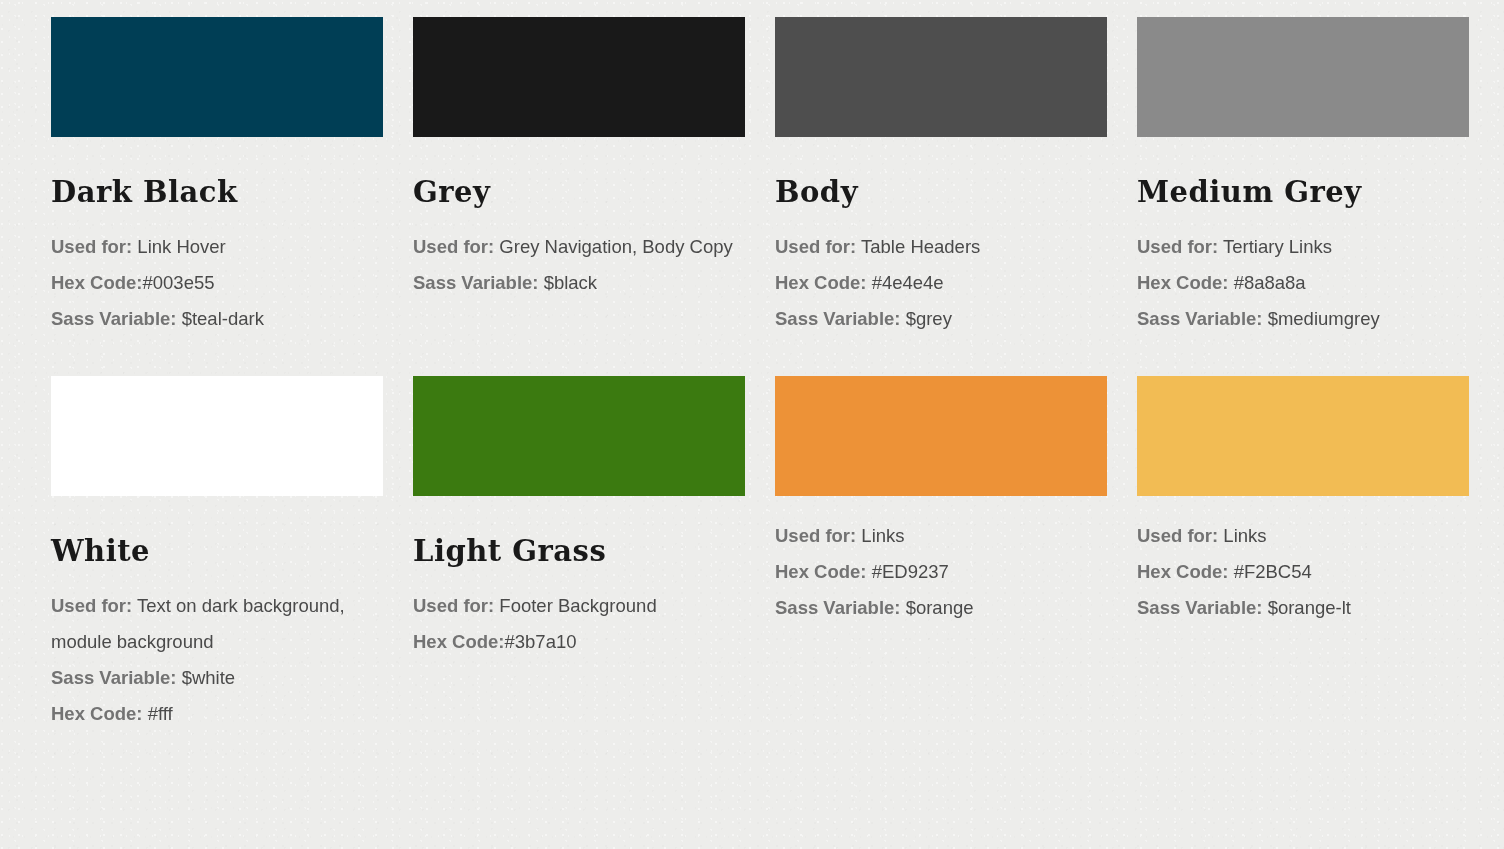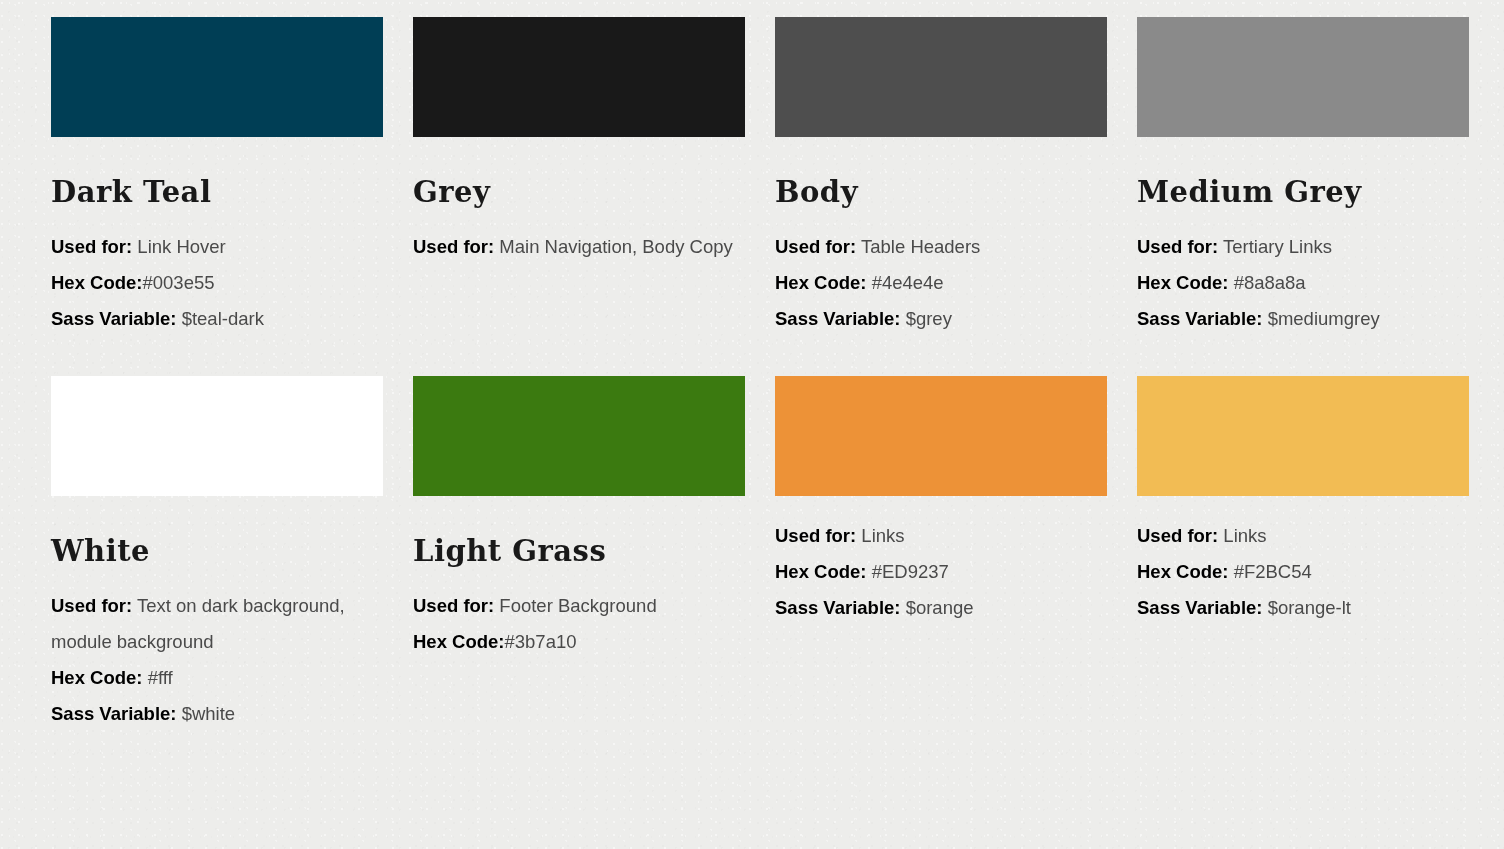--- a/index.html
+++ b/index.html
@@ -71,54 +71,55 @@
     color: #4a4a4a;
     font-weight: 400;
   }
 
   .meta-row {
     display: block;
   }
 
   .meta-label {
     font-weight: bold;
-    color: #000000;
+    color: #737373;
   }
 
   .meta-value {
     font-weight: 400;
     color: #4a4a4a;
     margin-top: 8px;
   }
 
   
   .row-2 .swatch-chip { margin-top: 39px; }
 </style>
 </head>
 <body style="background-color: rgb(237, 237, 235);">
 
 <div id="noise-overlay"></div>
 
 <main id="palette-grid">
 
   <section class="swatch-card row-1">
     <div class="swatch-chip" style="background-color: rgb(0, 62, 85);"></div>
-    <h2 class="swatch-name">Dark Teal</h2>
+    <h2 class="swatch-name">Dark Black</h2>
     <div class="swatch-meta">
       <span class="meta-row"><span class="meta-label">Used for:</span> <span class="meta-value">Link Hover</span></span>
       <span class="meta-row"><span class="meta-label">Hex Code:</span><span class="meta-value">#003e55</span></span>
       <span class="meta-row"><span class="meta-label">Sass Variable:</span> <span class="meta-value">$teal-dark</span></span>
     </div>
   </section>
 
   <section class="swatch-card row-1">
     <div class="swatch-chip" style="background-color: rgb(25, 25, 25);"></div>
     <h2 class="swatch-name">Grey</h2>
     <div class="swatch-meta">
-      <span class="meta-row"><span class="meta-label">Used for:</span> <span class="meta-value">Main Navigation, Body Copy</span></span>
+      <span class="meta-row"><span class="meta-label">Used for:</span> <span class="meta-value">Grey Navigation, Body Copy</span></span>
+      <span class="meta-row"><span class="meta-label">Sass Variable:</span> <span class="meta-value">$black</span></span>
     </div>
   </section>
 
   <section class="swatch-card row-1">
     <div class="swatch-chip" style="background-color: rgb(78, 78, 78);"></div>
     <h2 class="swatch-name">Body</h2>
     <div class="swatch-meta">
       <span class="meta-row"><span class="meta-label">Used for:</span> <span class="meta-value">Table Headers</span></span>
       <span class="meta-row"><span class="meta-label">Hex Code:</span><span class="meta-value"> #4e4e4e</span></span>
       <span class="meta-row"><span class="meta-label">Sass Variable:</span> <span class="meta-value">$grey</span></span>
@@ -133,22 +134,22 @@
       <span class="meta-row"><span class="meta-label">Hex Code:</span><span class="meta-value"> #8a8a8a</span></span>
       <span class="meta-row"><span class="meta-label">Sass Variable:</span> <span class="meta-value">$mediumgrey</span></span>
     </div>
   </section>
 
   <section class="swatch-card row-2">
     <div class="swatch-chip" style="background-color: rgb(255, 255, 255);"></div>
     <h2 class="swatch-name">White</h2>
     <div class="swatch-meta">
       <span class="meta-row"><span class="meta-label">Used for:</span> <span class="meta-value">Text on dark background, module background</span></span>
+      <span class="meta-row"><span class="meta-label">Sass Variable:</span> <span class="meta-value">$white</span></span>
       <span class="meta-row"><span class="meta-label">Hex Code:</span><span class="meta-value"> #fff</span></span>
-      <span class="meta-row"><span class="meta-label">Sass Variable:</span> <span class="meta-value">$white</span></span>
     </div>
   </section>
 
   <section class="swatch-card row-2">
     <div class="swatch-chip" style="background-color: rgb(59, 122, 16);"></div>
     <h2 class="swatch-name">Light Grass</h2>
     <div class="swatch-meta">
       <span class="meta-row"><span class="meta-label">Used for:</span> <span class="meta-value">Footer Background</span></span>
       <span class="meta-row"><span class="meta-label">Hex Code:</span><span class="meta-value">#3b7a10</span></span>
     </div>

